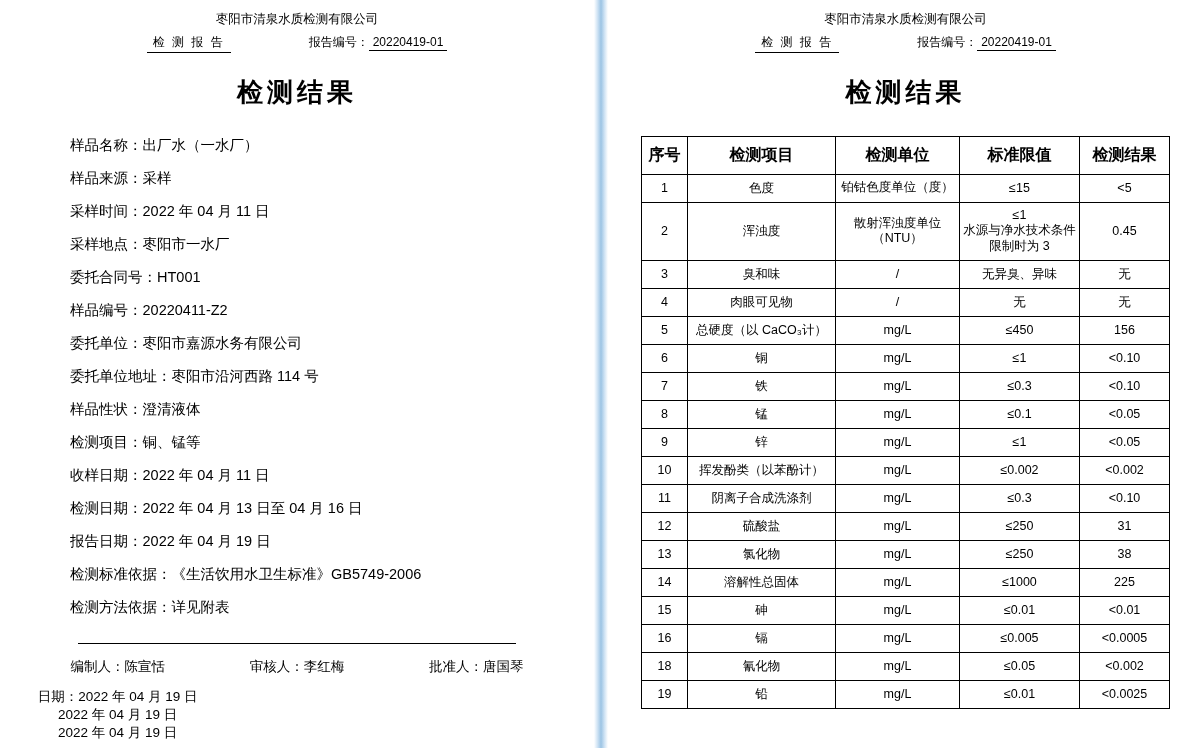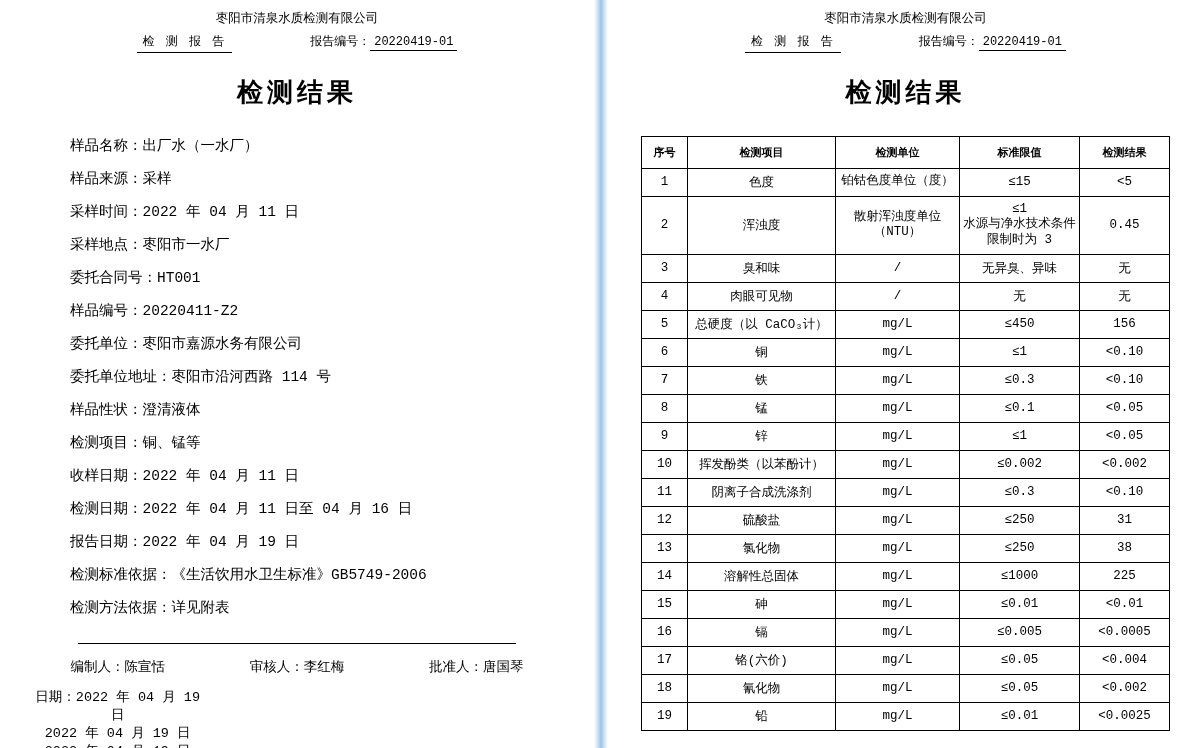--- a/index.html
+++ b/index.html
@@ -17,21 +17,20 @@
   .page-wrap {
     display: flex;
     width: 1203px;
     height: 748px;
   }
   .page {
     position: relative;
     background: #fff;
     height: 748px;
     box-sizing: border-box;
-    font-family: Liberation Mono, monospace;
   }
   .page-left {
     width: 594px;
     padding: 10px 18px 0 18px;
   }
   .gutter {
     width: 14px;
     background: linear-gradient(to right, #ffffff 0%, #cfe3f4 25%, #9cc4e4 50%, #cfe3f4 75%, #ffffff 100%);
     height: 748px;
   }
@@ -114,21 +113,21 @@
   }
   table.result th, table.result td {
     border: 1px solid #000;
     text-align: center;
     vertical-align: middle;
     font-size: 12.5px;
     padding: 5px 2px;
   }
   table.result th {
     font-weight: bold;
-    font-size: 11px;
+    font-size: 16px;
     padding: 8px 2px;
   }
   col.c-no    { width: 46px; }
   col.c-item  { width: 148px; }
   col.c-unit  { width: 124px; }
   col.c-limit { width: 120px; }
   col.c-res   { width: 90px; }
   .small { font-size: 10.5px; line-height: 1.25; }
   .unit-mono { font-size: 11px; margin-top: 41px; }
 </style>
@@ -155,21 +154,21 @@
       <div class="field-row"><span class="field-label">样品来源：</span><span class="field-value">采样</span></div>
       <div class="field-row"><span class="field-label">采样时间：</span><span class="field-value">2022 年 04 月 11 日</span></div>
       <div class="field-row"><span class="field-label">采样地点：</span><span class="field-value">枣阳市一水厂</span></div>
       <div class="field-row"><span class="field-label">委托合同号：</span><span class="field-value">HT001</span></div>
       <div class="field-row"><span class="field-label">样品编号：</span><span class="field-value">20220411-Z2</span></div>
       <div class="field-row"><span class="field-label">委托单位：</span><span class="field-value">枣阳市嘉源水务有限公司</span></div>
       <div class="field-row"><span class="field-label">委托单位地址：</span><span class="field-value">枣阳市沿河西路 114 号</span></div>
       <div class="field-row"><span class="field-label">样品性状：</span><span class="field-value">澄清液体</span></div>
       <div class="field-row"><span class="field-label">检测项目：</span><span class="field-value">铜、锰等</span></div>
       <div class="field-row"><span class="field-label">收样日期：</span><span class="field-value">2022 年 04 月 11 日</span></div>
-      <div class="field-row"><span class="field-label">检测日期：</span><span class="field-value">2022 年 04 月 11 日至 04 月 16 日</span></div>
+      <div class="field-row"><span class="field-label">检测日期：</span><span class="field-value">2022 年 04 月 13 日至 04 月 16 日</span></div>
       <div class="field-row"><span class="field-label">报告日期：</span><span class="field-value">2022 年 04 月 19 日</span></div>
       <div class="field-row"><span class="field-label">检测标准依据：</span><span class="field-value">《生活饮用水卫生标准》GB5749-2006</span></div>
       <div class="field-row"><span class="field-label">检测方法依据：</span><span class="field-value">详见附表</span></div>
     </div>
 
     <div class="sign-sep"></div>
 
     <div class="sign-row">
       <div class="cell"><span>编制人：</span><span>陈宣恬</span></div>
       <div class="cell"><span>审核人：</span><span>李红梅</span></div>
@@ -323,27 +322,20 @@
           <td>&lt;0.01</td>
         </tr>
         <tr>
           <td>16</td>
           <td>镉</td>
           <td class="unit-mono">mg/L</td>
           <td>≤0.005</td>
           <td>&lt;0.0005</td>
         </tr>
         <tr>
-          <td>17</td>
-          <td>铬(六价)</td>
-          <td class="unit-mono">mg/L</td>
-          <td>≤0.05</td>
-          <td>&lt;0.004</td>
-        </tr>
-        <tr>
           <td>18</td>
           <td>氰化物</td>
           <td class="unit-mono">mg/L</td>
           <td>≤0.05</td>
           <td>&lt;0.002</td>
         </tr>
         <tr>
           <td>19</td>
           <td>铅</td>
           <td class="unit-mono">mg/L</td>

